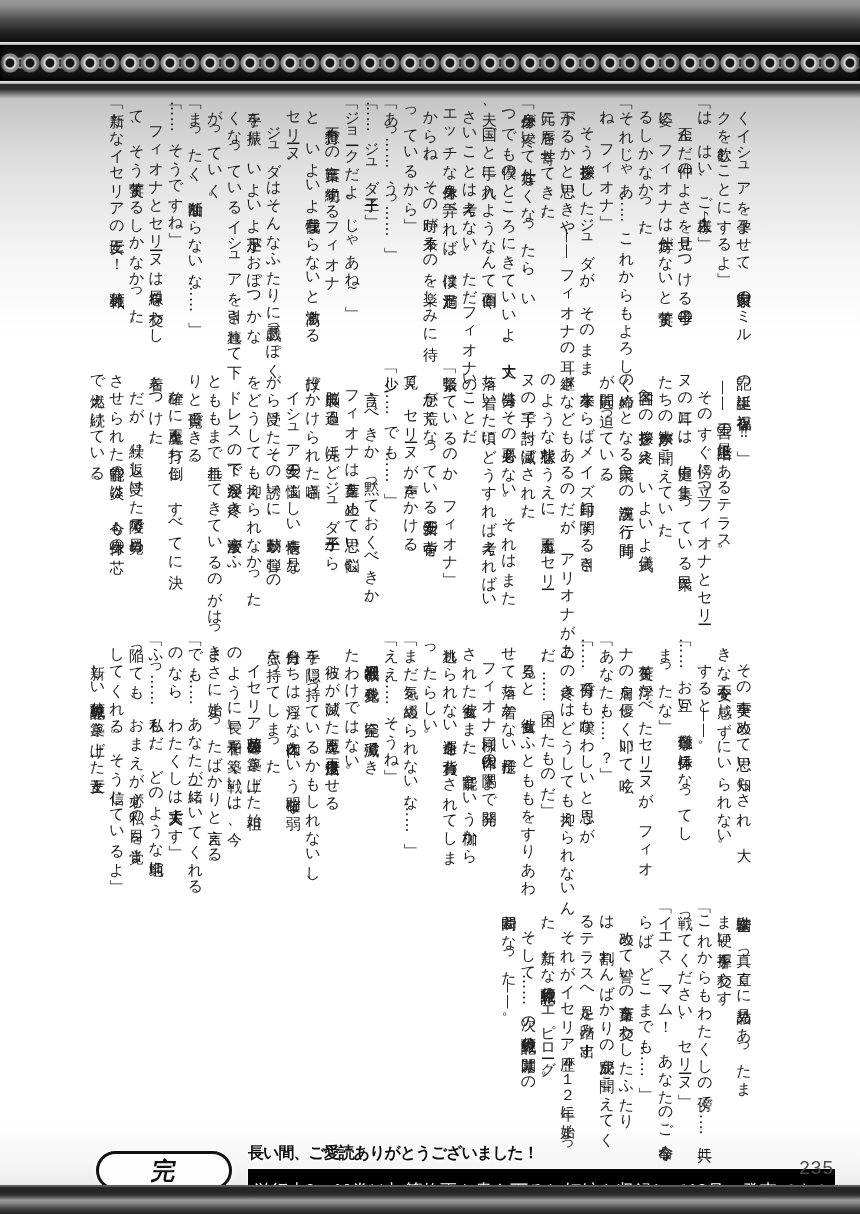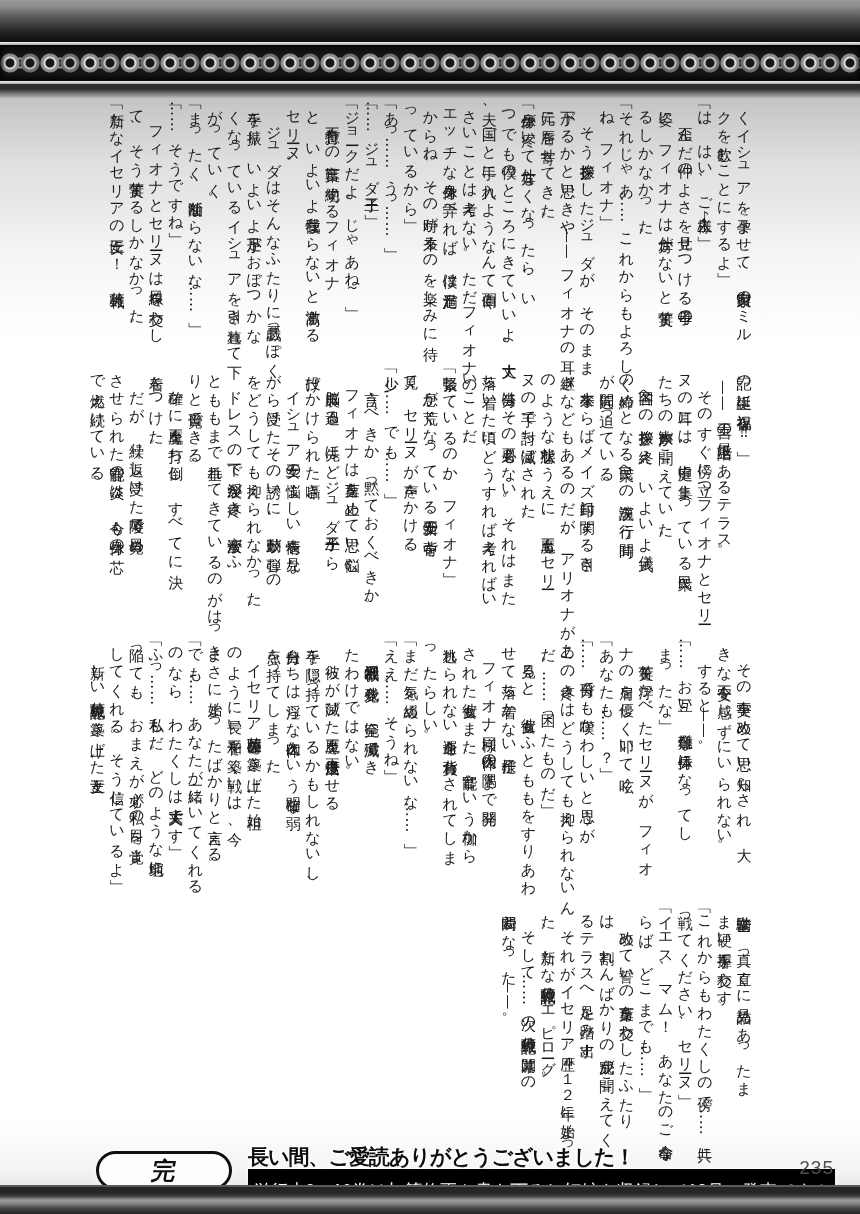--- a/index.html
+++ b/index.html
@@ -55,21 +55,21 @@
     display:flex;align-items:center;justify-content:center;
     box-shadow:0 0 6px rgba(255,255,255,.9);
   }
   .end-badge span{
     font-size:24px;font-weight:bold;color:#101010;
     transform:skewX(-10deg);font-family:"DejaVu Serif","Liberation Serif",serif;
   }
   .thanks{
     position:absolute;left:248px;top:1143px;
     font-family:Liberation Mono, monospace;
-    font-weight:bold;font-size:21px;color:#0d0d0d;letter-spacing:-1px;
+    font-weight:bold;font-size:16px;color:#0d0d0d;letter-spacing:-1px;
     text-shadow:0 0 3px #fff,0 0 5px #fff,0 0 7px #fff,1px 1px 4px #fff,-1px -1px 4px #fff;
     white-space:nowrap;
   }
   .release{
     position:absolute;left:248px;top:1169px;
     background:#000;color:#fff;
     font-family:"Liberation Sans","DejaVu Sans",sans-serif;
     font-weight:normal;font-size:18px;line-height:17px;
     padding:14px 5px;letter-spacing:-0.5px;white-space:nowrap;
     box-shadow:0 0 4px rgba(255,255,255,.9);

